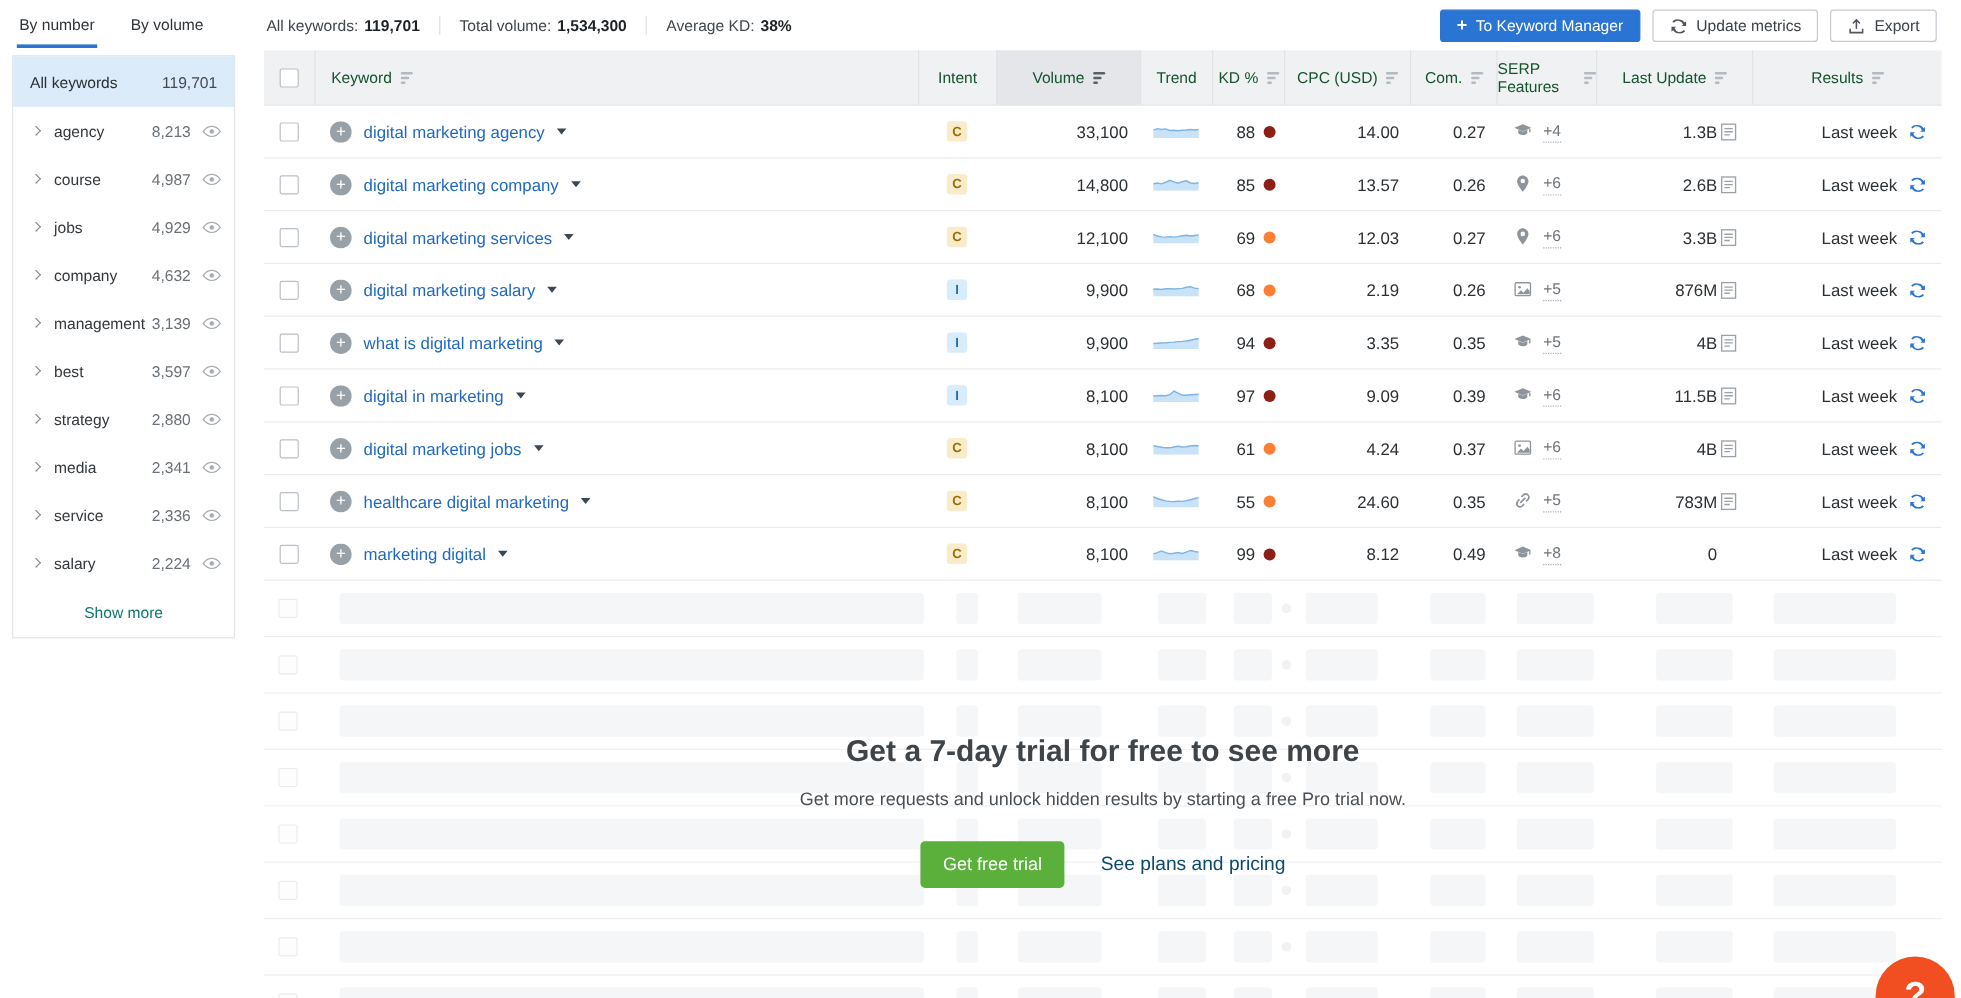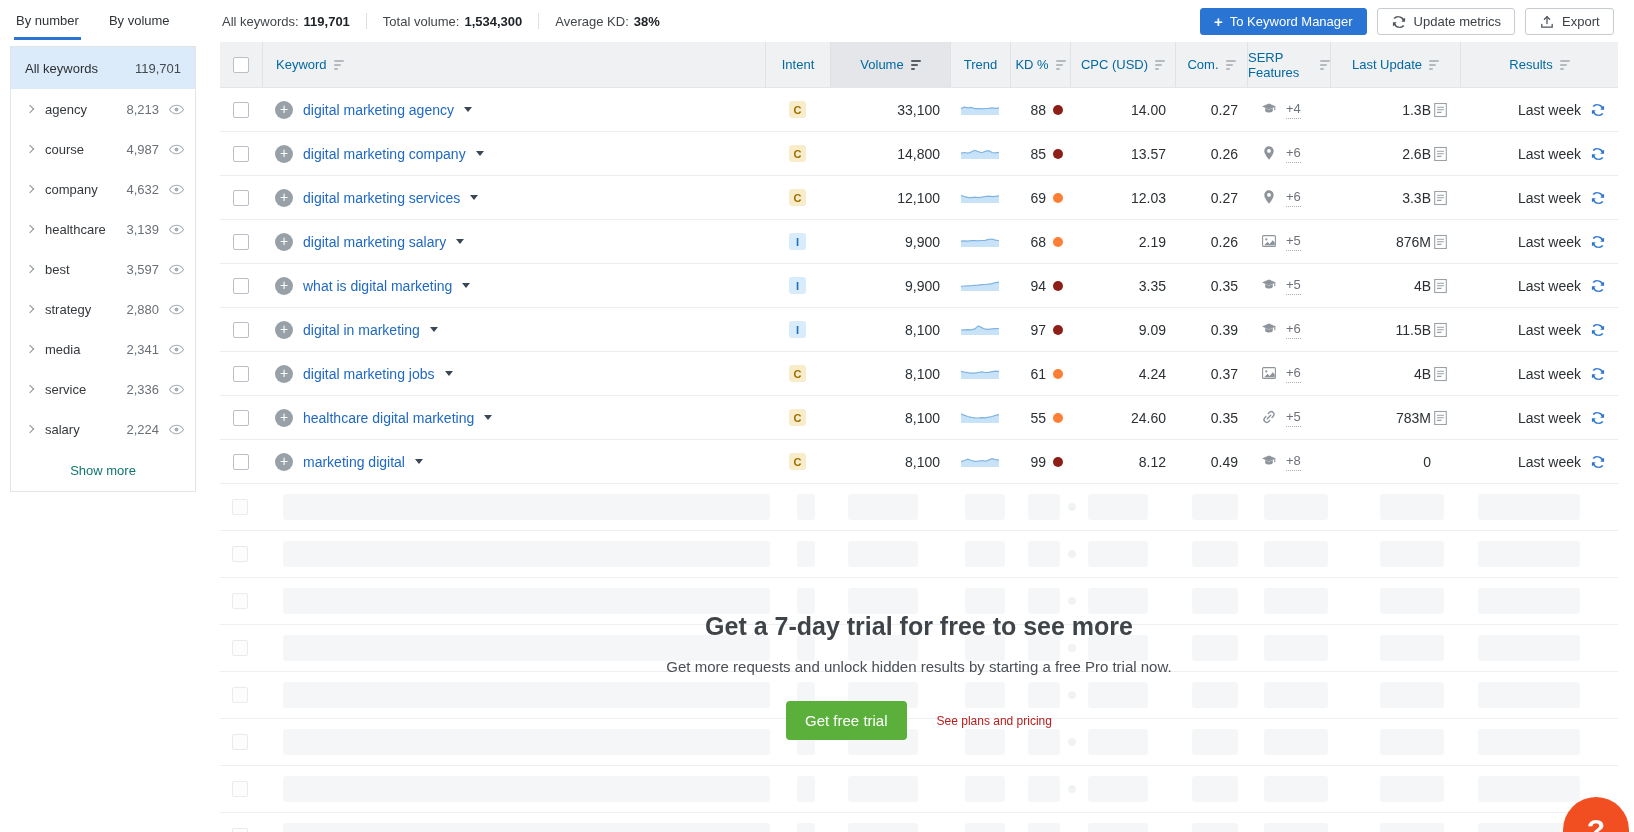--- a/index.html
+++ b/index.html
@@ -30,21 +30,21 @@
   .side-item{height:40px;display:flex;align-items:center;padding:0 10px 0 16px;font-size:13px;color:#33383d;cursor:pointer}
   .chev{width:6px;height:6px;border-right:1.5px solid #8b9198;border-top:1.5px solid #8b9198;transform:rotate(45deg);margin-right:12px;flex:none}
   .side-item .cnt{margin-left:auto;color:#6a7077}
   .side-item .eye{margin-left:9px;width:17px;height:11px;display:inline-flex;flex:none}
   .side-item .eye svg{width:100%;height:100%}
   .show-more{height:42px;display:flex;align-items:center;justify-content:center;color:#0f766e;font-size:13px;cursor:pointer}
 
   
   .table{position:absolute;left:220px;top:42px;width:1398px}
   .thead,.trow,.skrow{width:1398px}
-  .thead{display:grid;grid-template-columns:42px 1fr 65px 120px 60px 60px 105px 72px 83px 130px 158px;height:46px;background:#f0f1f3;align-items:stretch;font-size:13px;color:#0369a1;border-bottom:1px solid #e3e6e8}
+  .thead{display:grid;grid-template-columns:42px 1fr 65px 120px 60px 60px 105px 72px 83px 130px 158px;height:46px;background:#f0f1f3;align-items:stretch;font-size:13px;color:#14532d;border-bottom:1px solid #e3e6e8}
   .th{display:flex;align-items:center;justify-content:center;gap:7px;border-left:1px solid #e0e3e6;cursor:pointer}
   .th-check{border-left:none;cursor:default}
   .th-keyword{justify-content:flex-start;padding-left:13px}
   .th.sorted{background:#e4e6e9}
   .sort{display:flex;flex-direction:column;gap:2px;align-items:flex-start}
   .sort i{display:block;height:2px;background:#b4bac0;border-radius:1px}
   .sort i:nth-child(1){width:10px}
   .sort i:nth-child(2){width:7px}
   .sort i:nth-child(3){width:4px}
   .sorted .sort i{background:#596066}
@@ -81,21 +81,21 @@
   .sk-bar{position:absolute;top:10px;height:26px;background:#f5f6f8;border-radius:3px}
   .sk-check{position:absolute;left:12px;top:15px;width:16px;height:16px;border:1px solid #e9ebee;border-radius:2px;background:#fdfdfe}
   .sk-dot{position:absolute;left:848px;top:19px;width:8px;height:8px;border-radius:50%;background:#f1f2f4}
 
   
   .cta{position:absolute;left:220px;top:612px;width:1398px;text-align:center;pointer-events:none;z-index:5}
   .cta-title{font-size:25px;font-weight:bold;color:#3f4449;margin-bottom:17px}
   .cta-sub{font-size:15px;color:#4a4f55;margin-bottom:26px}
   .cta-buttons{display:flex;justify-content:center;align-items:center;gap:30px}
   .btn-green{pointer-events:auto;background:#5bb03c;color:#fff;font-size:15px;border:none;border-radius:4px;padding:11px 19px;font-family:inherit;cursor:pointer}
-  .cta-link{pointer-events:auto;color:#b91c1c;font-size:12px;text-decoration:none;cursor:pointer}
+  .cta-link{pointer-events:auto;color:#0c4a6e;font-size:16px;text-decoration:none;cursor:pointer}
 
   
   .help{position:absolute;left:1563px;top:797px;width:66px;height:66px;border-radius:50%;background:#f14f21;color:#fff;font-size:30px;font-weight:bold;display:flex;align-items:center;justify-content:center;cursor:pointer;z-index:10}
 </style>
 </head>
 <body>
 
 <div class="topbar">
   <div class="tabs" id="tabs">
       <div class="tab active">By number</div>
@@ -158,32 +158,43 @@
         <span class="cnt">4,987</span>
         <span class="eye">
           <svg viewBox="0 0 18 11" fill="none">
             <path d="M1.5 5.5C3.6 2.4 6.1 1 9 1s5.4 1.4 7.5 4.5C14.4 8.6 11.9 10 9 10S3.6 8.6 1.5 5.5z" stroke="#a7adb4" stroke-width="1.1"></path>
             <circle cx="9" cy="5.5" r="2" fill="#a7adb4"></circle>
           </svg>
         </span>
       </div>
       <div class="side-item">
         <span class="chev"></span>
+        <span>jobs</span>
+        <span class="cnt">4,929</span>
+        <span class="eye">
+          <svg viewBox="0 0 18 11" fill="none">
+            <path d="M1.5 5.5C3.6 2.4 6.1 1 9 1s5.4 1.4 7.5 4.5C14.4 8.6 11.9 10 9 10S3.6 8.6 1.5 5.5z" stroke="#a7adb4" stroke-width="1.1"></path>
+            <circle cx="9" cy="5.5" r="2" fill="#a7adb4"></circle>
+          </svg>
+        </span>
+      </div>
+      <div class="side-item">
+        <span class="chev"></span>
         <span>company</span>
         <span class="cnt">4,632</span>
         <span class="eye">
           <svg viewBox="0 0 18 11" fill="none">
             <path d="M1.5 5.5C3.6 2.4 6.1 1 9 1s5.4 1.4 7.5 4.5C14.4 8.6 11.9 10 9 10S3.6 8.6 1.5 5.5z" stroke="#a7adb4" stroke-width="1.1"></path>
             <circle cx="9" cy="5.5" r="2" fill="#a7adb4"></circle>
           </svg>
         </span>
       </div>
       <div class="side-item">
         <span class="chev"></span>
-        <span>healthcare</span>
+        <span>management</span>
         <span class="cnt">3,139</span>
         <span class="eye">
           <svg viewBox="0 0 18 11" fill="none">
             <path d="M1.5 5.5C3.6 2.4 6.1 1 9 1s5.4 1.4 7.5 4.5C14.4 8.6 11.9 10 9 10S3.6 8.6 1.5 5.5z" stroke="#a7adb4" stroke-width="1.1"></path>
             <circle cx="9" cy="5.5" r="2" fill="#a7adb4"></circle>
           </svg>
         </span>
       </div>
       <div class="side-item">
         <span class="chev"></span>

